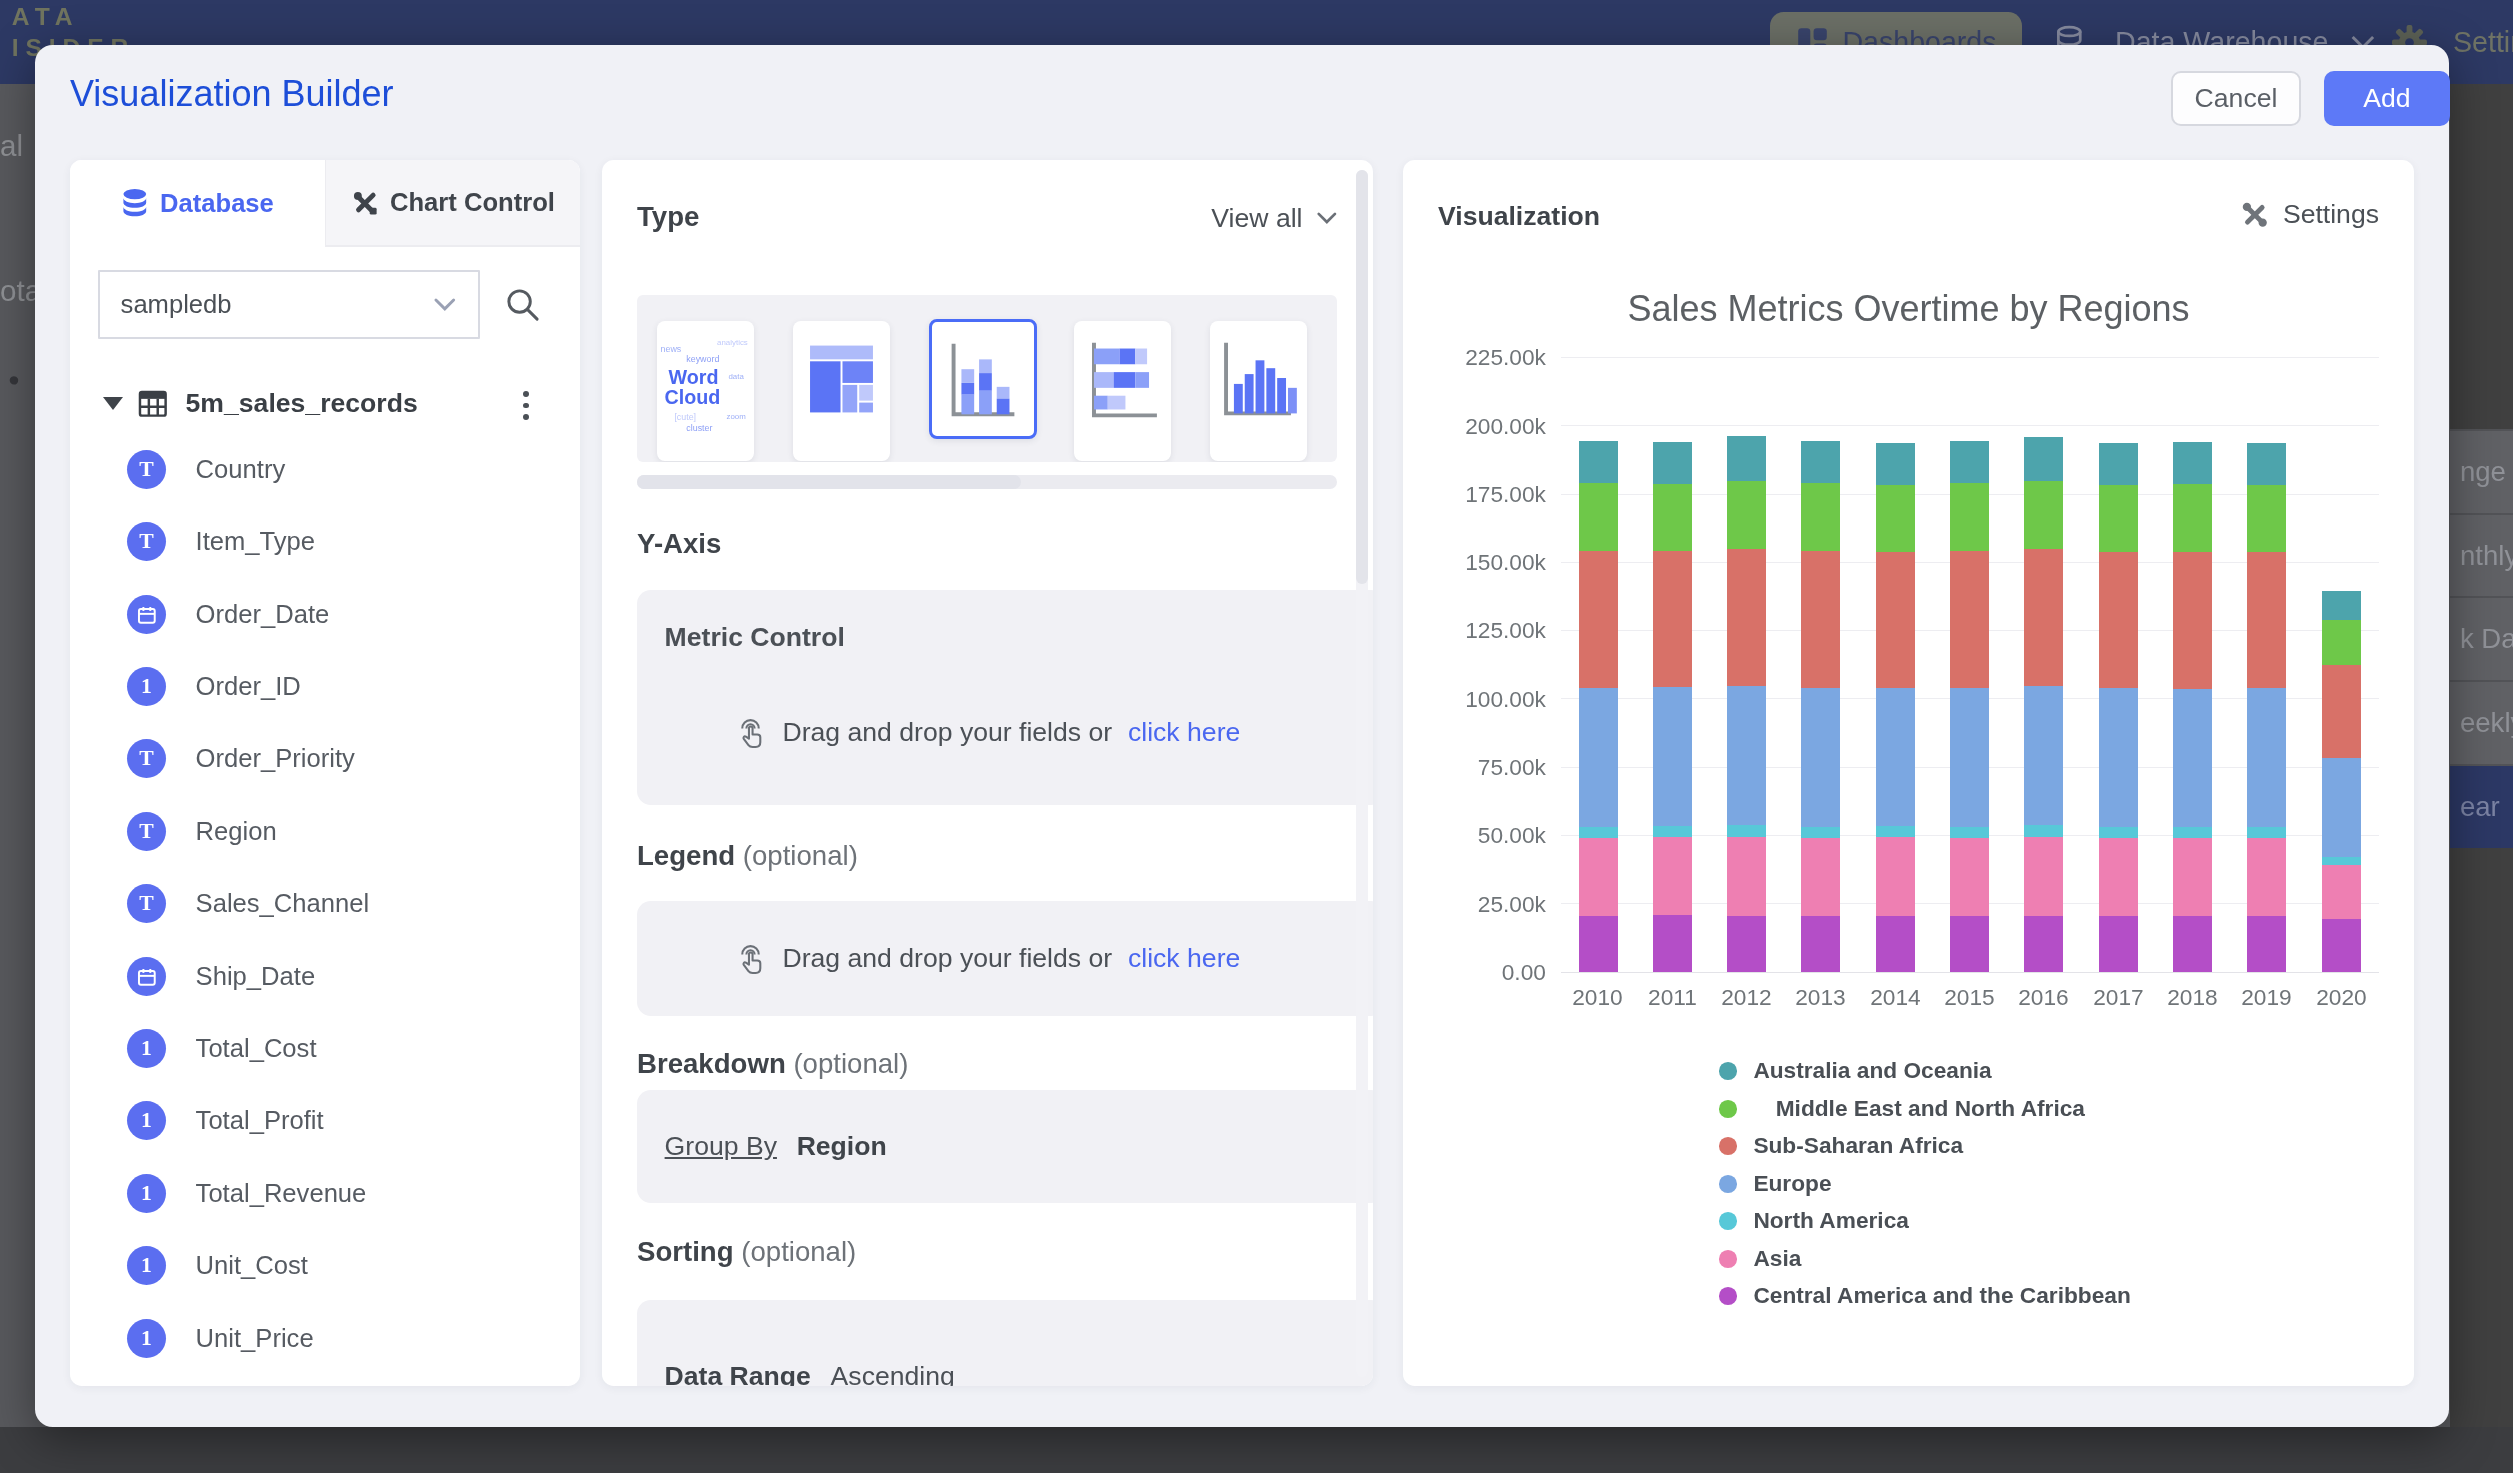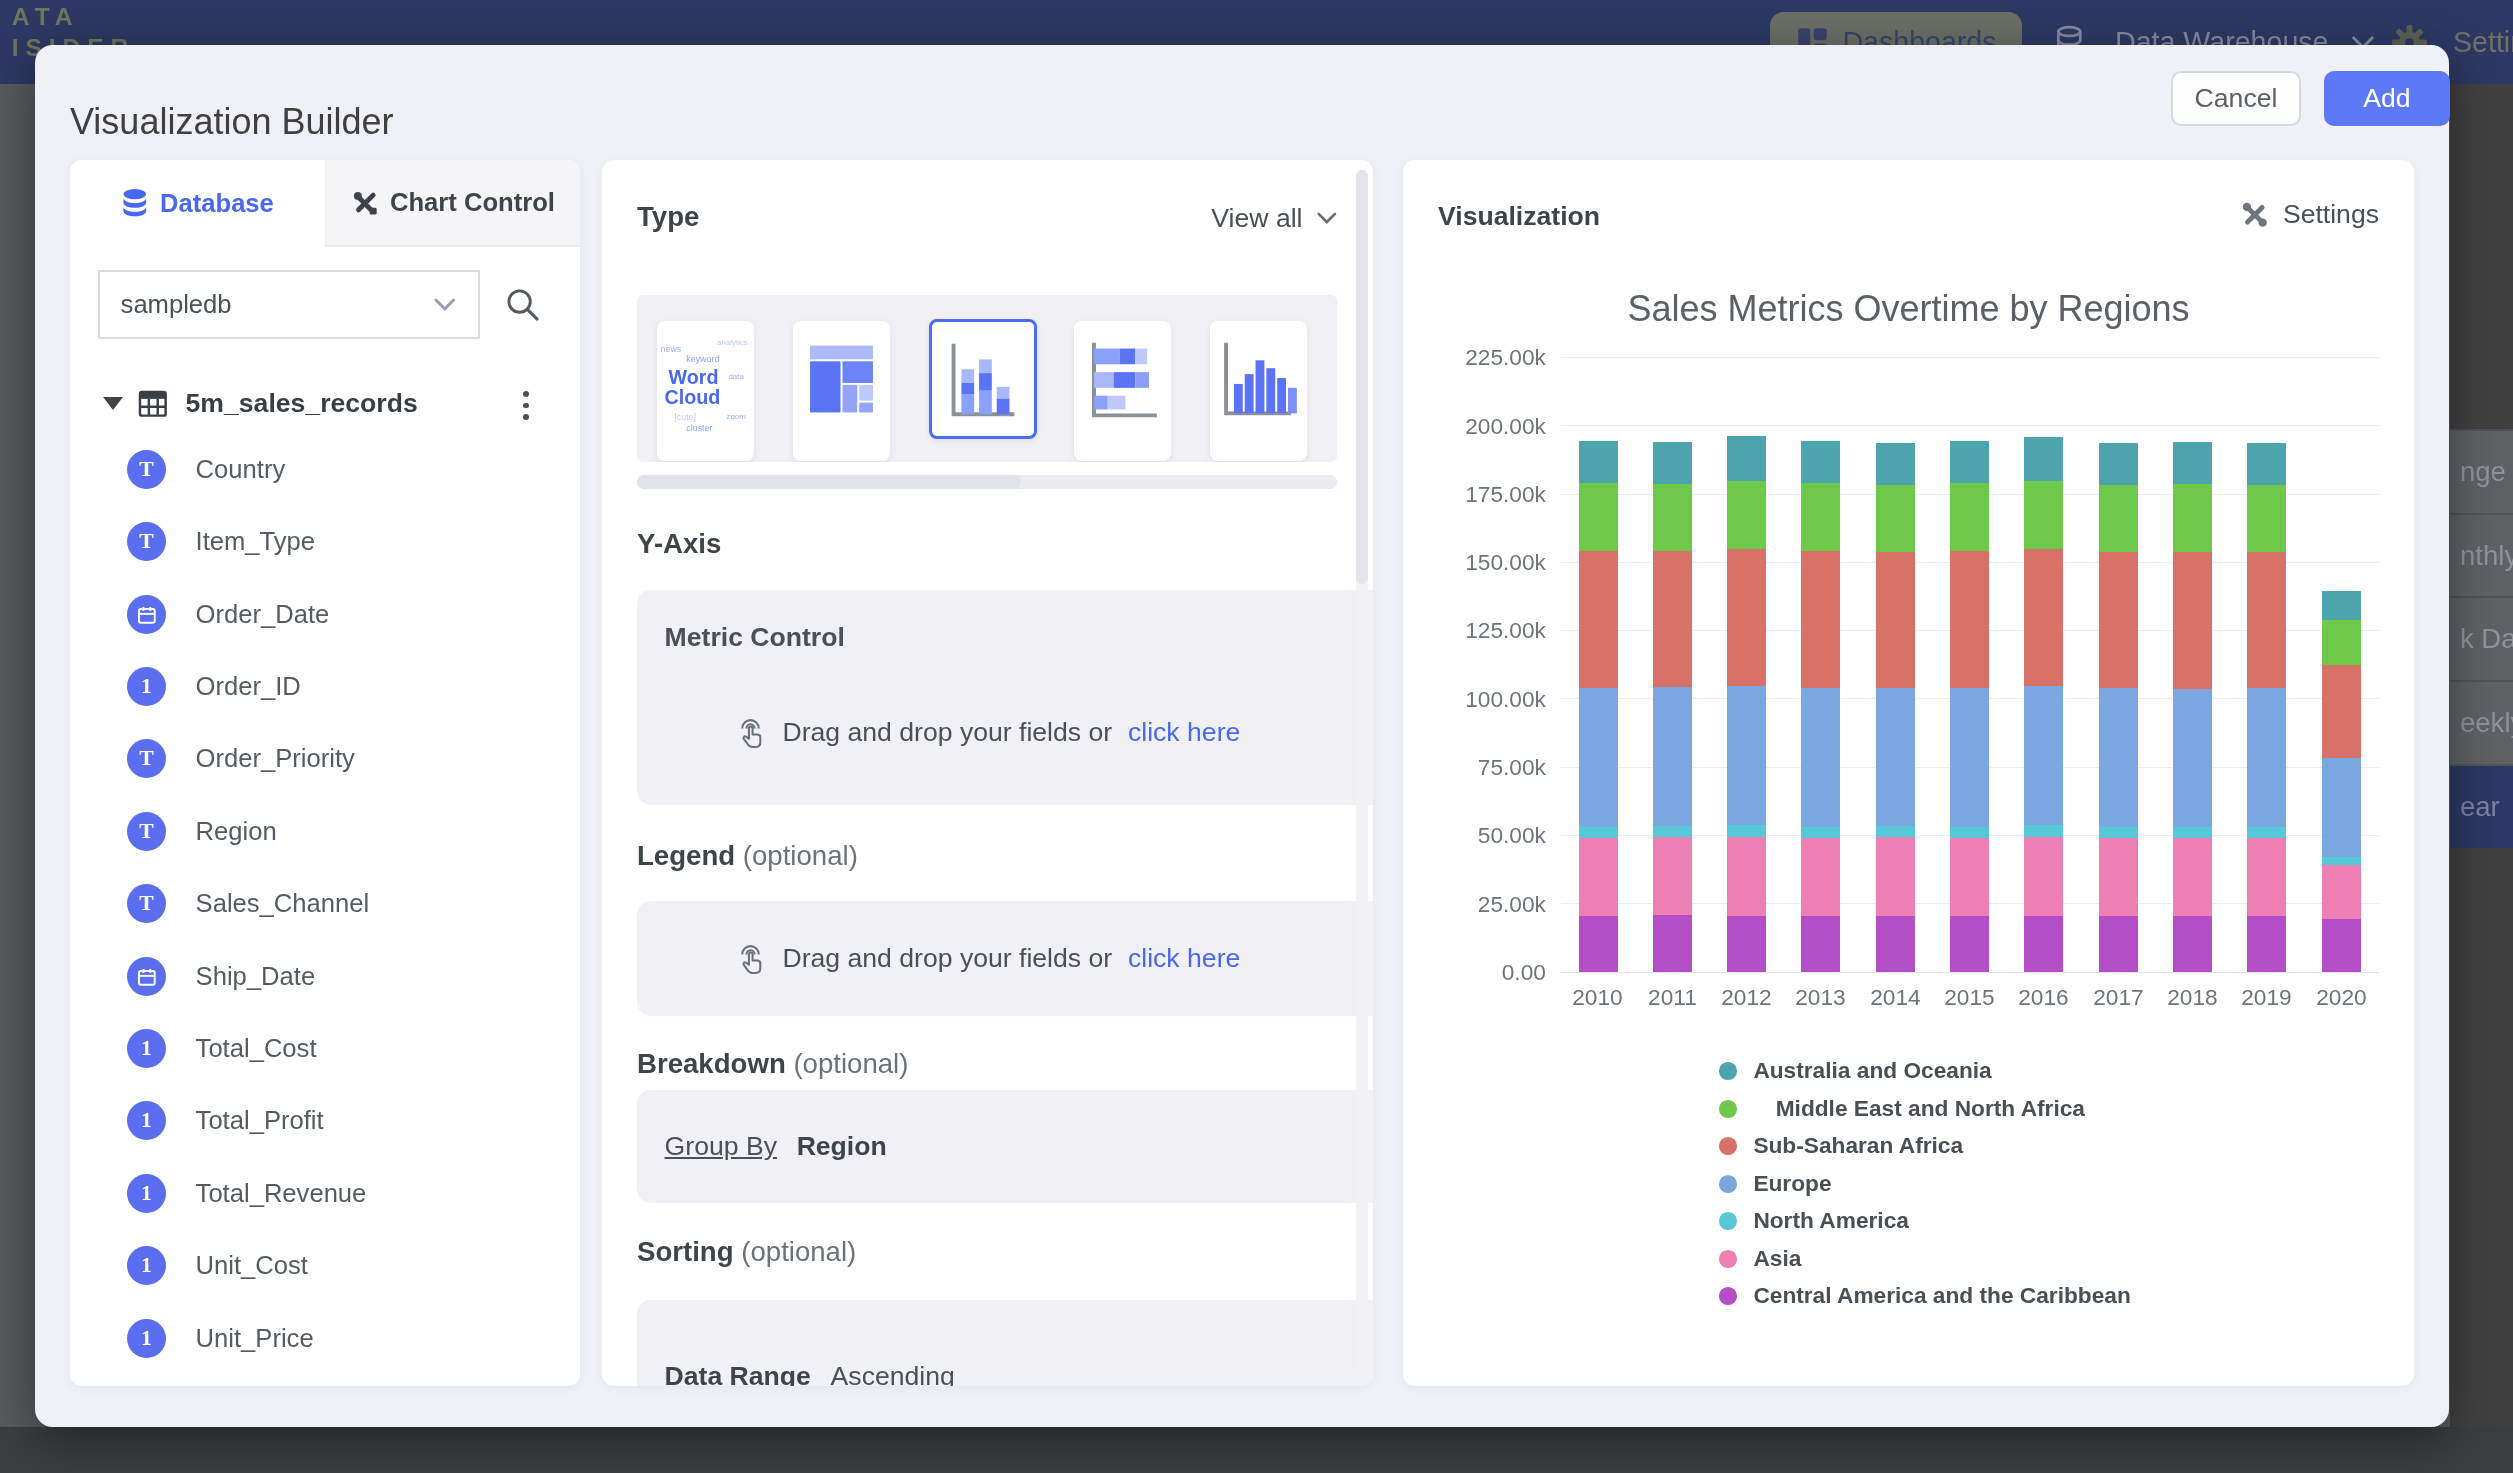--- a/index.html
+++ b/index.html
@@ -16,21 +16,21 @@
   .chev{width:15.8px;height:15.8px;border-right:3px solid #858a9e;border-bottom:3px solid #858a9e;transform:rotate(45deg);margin-top:-7.9px;}
   #under-right{position:absolute;left:2450px;top:84px;width:64px;height:1344px;background:#404040;}
   .ur-row{position:absolute;left:0;width:64px;height:84px;background:#606165;border-top:2px solid #525357;color:#909298;font-size:27.6px;display:flex;align-items:center;padding-left:9.9px;overflow:hidden;white-space:nowrap;}
   .ur-row.hl{background:#2c3865;color:#7b83a4;}
   #under-left{position:absolute;left:0;top:84px;width:35px;height:1344px;background:#58595d;overflow:hidden;}
   .ul-frag{position:absolute;color:#8e9094;font-size:29.6px;}
   #bottom-strip{position:absolute;left:0;top:1427px;width:2514px;height:46px;background:#3c3d40;}
 
   
   #modal{position:absolute;left:35px;top:45px;width:2414px;height:1382px;background:#f0f1f6;border-radius:17.7px;box-shadow:0 11.8px 47px rgba(0,0,0,.4);}
-  #modal-title{position:absolute;left:35px;top:27.6px;font-size:36px;color:#404040;font-weight:500;margin-top:28px;}
+  #modal-title{position:absolute;left:35px;top:27.6px;font-size:36px;color:#1d4ed8;font-weight:500;}
   .btn{position:absolute;top:25.6px;height:55px;border-radius:9.9px;display:flex;align-items:center;justify-content:center;font-size:26.6px;}
   #btn-cancel{left:2136px;width:130px;background:#fdfdfe;border:2px solid #d6d8df;color:#5a5f66;}
   #btn-add{left:2289px;width:126px;background:#5d79f7;color:#ffffff;}
   .card{position:absolute;top:115px;height:1226px;background:#ffffff;border-radius:11.8px;box-shadow:0 2px 9.9px rgba(40,45,60,.06);overflow:hidden;}
 
   
   #card-left{left:35px;width:510px;}
   .tabs{display:flex;height:87px;}
   .tab{flex:1;display:flex;align-items:center;justify-content:center;gap:11.8px;font-size:25.6px;font-weight:600;}
   .tab.active{color:#4a67f0;background:#fff;}
@@ -128,20 +128,25 @@
             <rect x="26" y="15" width="10" height="6" rx="2" transform="rotate(45 18 18)"></rect>
           </g>
           <circle cx="18" cy="18" r="11"></circle>
         </g>
         <circle cx="18" cy="18" r="4.5" fill="#2d3964"></circle>
       </svg>
       <span class="nav-label" style="color:#6f7365;">Settings</span>
     </div>
   </div>
 
+  <div id="under-left">
+    <div class="ul-frag" style="left:0;top:45px;">al</div>
+    <div class="ul-frag" style="left:0;top:190px;">ota</div>
+    <div class="ul-frag" style="left:7.9px;top:284px;font-size:19.7px;color:#35363a;">●</div>
+  </div>
 
   <div id="under-right">
       <div class="ur-row" style="top: 345px;">nge</div>
       <div class="ur-row" style="top: 429px;">nthly</div>
       <div class="ur-row" style="top: 512px;">k Date</div>
       <div class="ur-row" style="top: 596px;">eekly</div>
       <div class="ur-row hl" style="top: 680px;">ear</div>
     </div>
 
   <div id="bottom-strip"></div>

